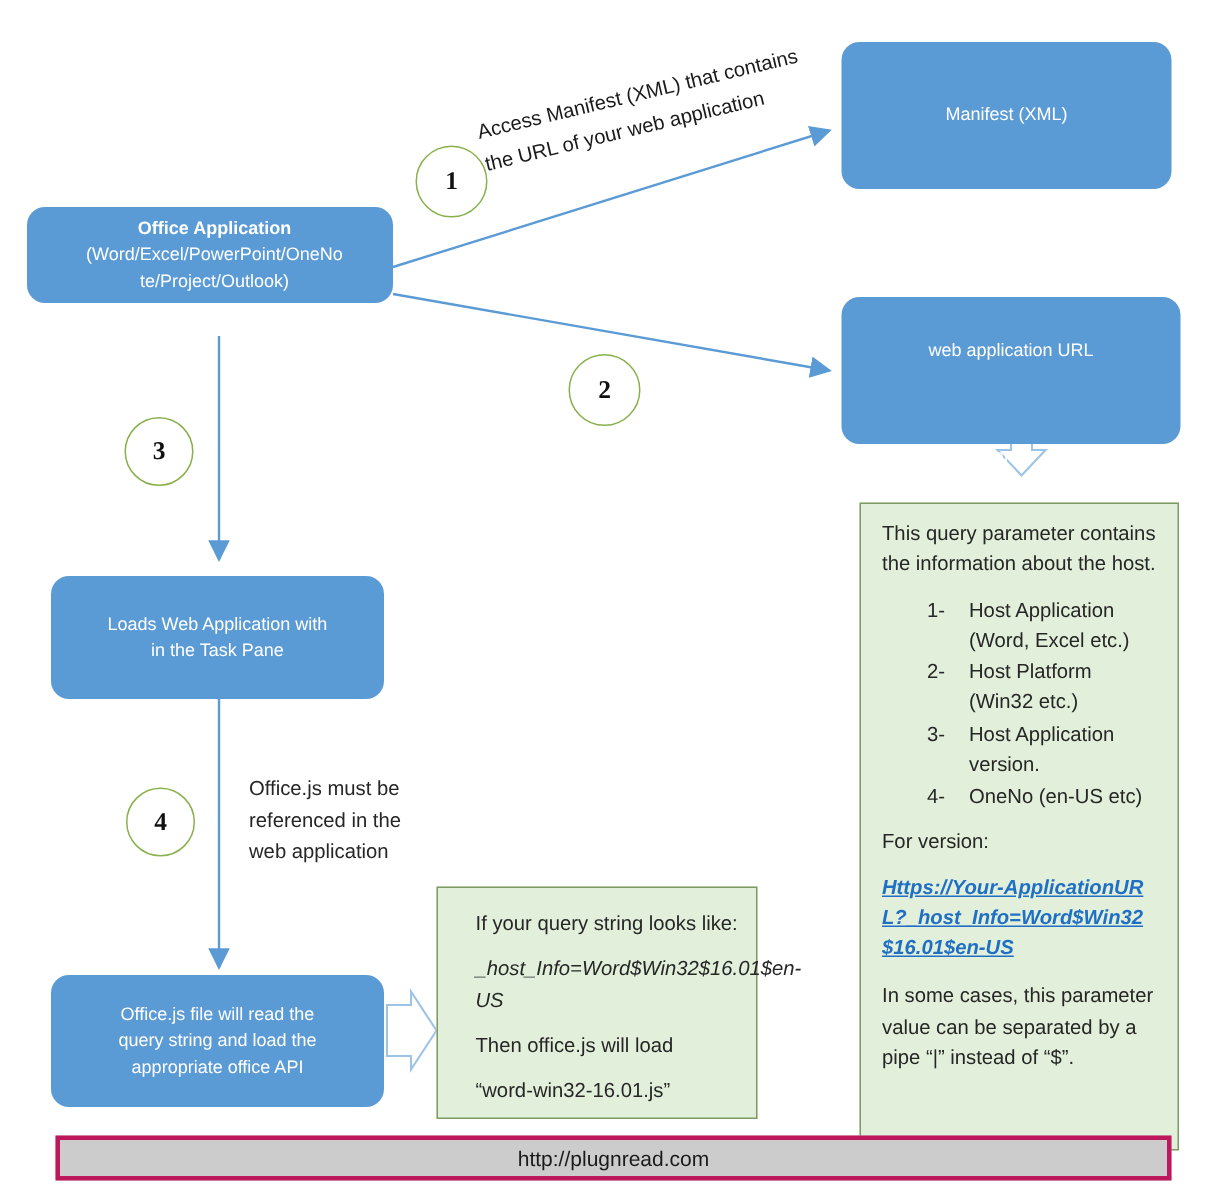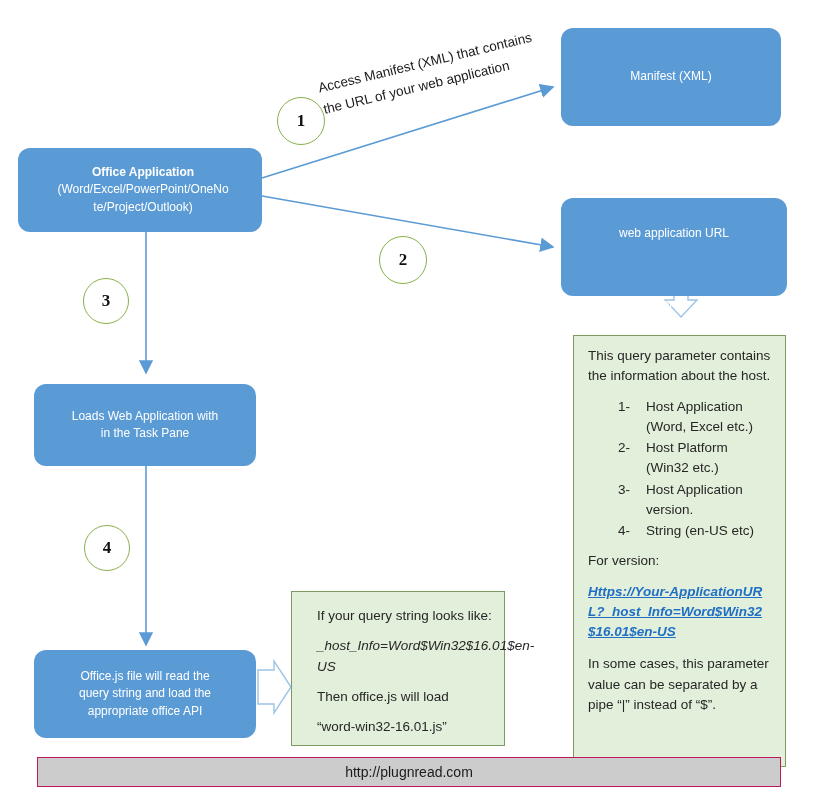--- a/index.html
+++ b/index.html
@@ -84,21 +84,21 @@
   }
   .plain-text {
     position: absolute;
     font-size: 13.5px;
     line-height: 1.55;
     color: #262626;
   }
   .footer-bar {
     position: absolute;
     background: #CCCCCC;
-    border: 1px solid #be185d;
+    border: 3px solid #be185d;
     box-sizing: border-box;
     display: flex;
     align-items: center;
     justify-content: center;
     font-size: 14px;
     color: #1a1a1a;
   }
   .svg-layer {
     position: absolute;
     left: 0; top: 0;
@@ -133,21 +133,21 @@
 
     <line x1="146" y1="224" x2="146" y2="373" stroke="#5B9BD5" stroke-width="1.6" marker-end="url(#arrowThin)"></line>
 
     <line x1="146" y1="462" x2="146" y2="645" stroke="#5B9BD5" stroke-width="1.6" marker-end="url(#arrowThin)"></line>
 
     <polygon points="674,287 674,300 665,300 681,317 697,300 688,300 688,287" fill="#FFFFFF" stroke="#9DC3E6" stroke-width="1.4"></polygon>
 
     <polygon points="258,670 274,670 274,661 291,687 274,713 274,704 258,704" fill="#FFFFFF" stroke="#9DC3E6" stroke-width="1.4"></polygon>
   </svg>
 
-  <div class="blue-box" style="left:18px; top:148px; width:244px; height:84px;padding-left:16px;">
+  <div class="blue-box" style="left:18px; top:138px; width:244px; height:64px;padding-left:16px;">
     <span class="ln bold">Office Application</span>
     <span class="ln">(Word/Excel/PowerPoint/OneNo</span>
     <span class="ln">te/Project/Outlook)</span>
   </div>
 
   <div class="blue-box" style="left:561px; top:28px; width:220px; height:98px;">
     <span class="ln">Manifest (XML)</span>
   </div>
 
   <div class="blue-box" style="left:561px; top:198px; width:226px; height:98px;gap:27px;">
@@ -178,21 +178,21 @@
       <li>
         <span class="num">2-</span>
         <span>Host Platform (Win32 etc.)</span>
       </li>
       <li>
         <span class="num">3-</span>
         <span>Host Application version.</span>
       </li>
       <li>
         <span class="num">4-</span>
-        <span>String (en-US etc)</span>
+        <span>OneNo (en-US etc)</span>
       </li>
     </ul>
     <p>For version:</p>
     <p style="margin-bottom:12px;"><a class="url-link" href="#">Https://Your-ApplicationURL?_host_Info=Word$Win32$16.01$en-US</a></p>
     <p>In some cases, this parameter value can be separated by a pipe “|” instead of “$”.</p>
   </div>
 
   <div class="green-box" style="left:291px; top:591px; width:214px; height:155px; padding-top:14px;padding-left:25px;">
     <p>If your query string looks like:</p>
     <p class="ital">_host_Info=Word$Win32$16.01$en-US</p>
@@ -211,18 +211,23 @@
   </div>
   <div class="circle" style="left:84px; top:525px; width:44px; height:44px;">
     <span>4</span>
   </div>
 
   <div class="rot-label" style="left:316px; top:78px;">
     <div>Access Manifest (XML) that contains</div>
     <div>the URL of your web application</div>
   </div>
 
+  <div class="plain-text" style="left:166px; top:516px; width:140px;">
+    <div>Office.js must be</div>
+    <div>referenced in the</div>
+    <div>web application</div>
+  </div>
 
   <div class="footer-bar" style="left:37px; top:757px; width:744px; height:30px;">
     <span>http://plugnread.com</span>
   </div>
 
 </div>
 
 </body></html>

